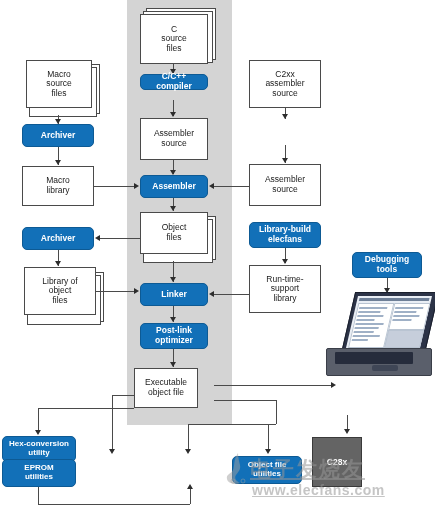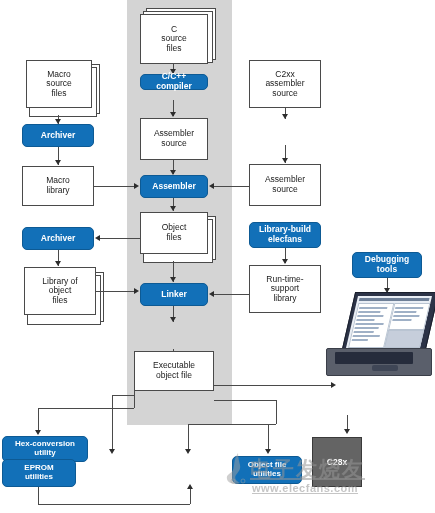--- a/index.html
+++ b/index.html
@@ -42,21 +42,21 @@
   .lt-base{position:absolute;background:#5a5f6b;border:1px solid #3a3e48;border-radius:2px;}
   .lt-kb{position:absolute;background:#262c3c;border-radius:1px;}
   .lt-tp{position:absolute;background:#3f4656;border-radius:2px;}
   .scr-row{position:absolute;background:#9fb0c6;height:1.5px;}
   .scr-pane{position:absolute;background:#ffffff;border:1px solid #b9c4d2;}
   .scr-bar{position:absolute;background:#6e7f97;}
 
   
   .wm{position:absolute;color:rgba(150,150,150,.55);font-weight:bold;pointer-events:none;text-decoration:underline;}
   .wm-cn{font-size:21px;letter-spacing:2px;}
-  .wm-url{font-size:11px;letter-spacing:.5px;}
+  .wm-url{font-size:14px;letter-spacing:.5px;}
   .wm-flame{position:absolute;width:30px;height:34px;pointer-events:none;}
 </style>
 </head>
 <body>
 
 <div id="stage">
 
   <div class="band" style="left:127px;top:0;width:105px;height:425px;"></div>
 
   <div class="sheet" style="left:146px;top:8px;width:68px;height:50px;"></div>
@@ -97,24 +97,28 @@
   </div>
   <div class="ln lnv" style="left:173px;top:261px;height:21px;"></div>
   <div class="arw arw-d" style="left:170px;top:277px;"></div>
 
   <div class="node tool" style="left:140px;top:283px;width:68px;height:23px;">
     <span class="lbl">Linker</span>
   </div>
   <div class="ln lnv" style="left:173px;top:306px;height:16px;"></div>
   <div class="arw arw-d" style="left:170px;top:317px;"></div>
 
+  <div class="node tool" style="left:140px;top:323px;width:68px;height:26px;">
+    <span class="lbl" style="white-space:pre-line;">Post-link
+optimizer</span>
+  </div>
   <div class="ln lnv" style="left:173px;top:349px;height:18px;"></div>
   <div class="arw arw-d" style="left:170px;top:362px;"></div>
 
-  <div class="node doc" style="left:134px;top:351px;width:80px;height:40px;justify-content:flex-end;">
+  <div class="node doc" style="left:134px;top:368px;width:64px;height:40px;justify-content:flex-end;">
     <span class="lbl" style="white-space:pre-line;">Executable
 object file</span>
   </div>
 
   <div class="sheet" style="left:32px;top:64px;width:66px;height:48px;"></div>
   <div class="sheet" style="left:29px;top:67px;width:66px;height:48px;"></div>
   <div class="node doc" style="left:26px;top:60px;width:66px;height:48px;">
     <span class="lbl" style="white-space:pre-line;">Macro
 source
 files</span>
@@ -226,21 +230,21 @@
 
   <div class="ln lnh" style="left:214px;top:385px;width:117px;"></div>
   <div class="arw arw-r" style="left:331px;top:382px;"></div>
 
   <div class="ln lnv" style="left:134px;top:395px;height:1px;"></div>
   <div class="ln lnh" style="left:38px;top:408px;width:96px;"></div>
   <div class="ln lnv" style="left:134px;top:388px;height:20px;"></div>
   <div class="ln lnv" style="left:38px;top:408px;height:25px;"></div>
   <div class="arw arw-d" style="left:35px;top:430px;"></div>
 
-  <div class="node tool" style="left:2px;top:436px;width:86px;height:26px;">
+  <div class="node tool" style="left:2px;top:436px;width:74px;height:26px;">
     <span class="lbl" style="white-space:pre-line;font-size:8px;">Hex-conversion
 utility</span>
   </div>
   <div class="ln lnv" style="left:38px;top:462px;height:12px;"></div>
   <div class="arw arw-d" style="left:35px;top:470px;"></div>
 
   <div class="node tool" style="left:2px;top:459px;width:74px;height:28px;">
     <span class="lbl" style="white-space:pre-line;font-size:8px;">EPROM
 utilities</span>
   </div>

